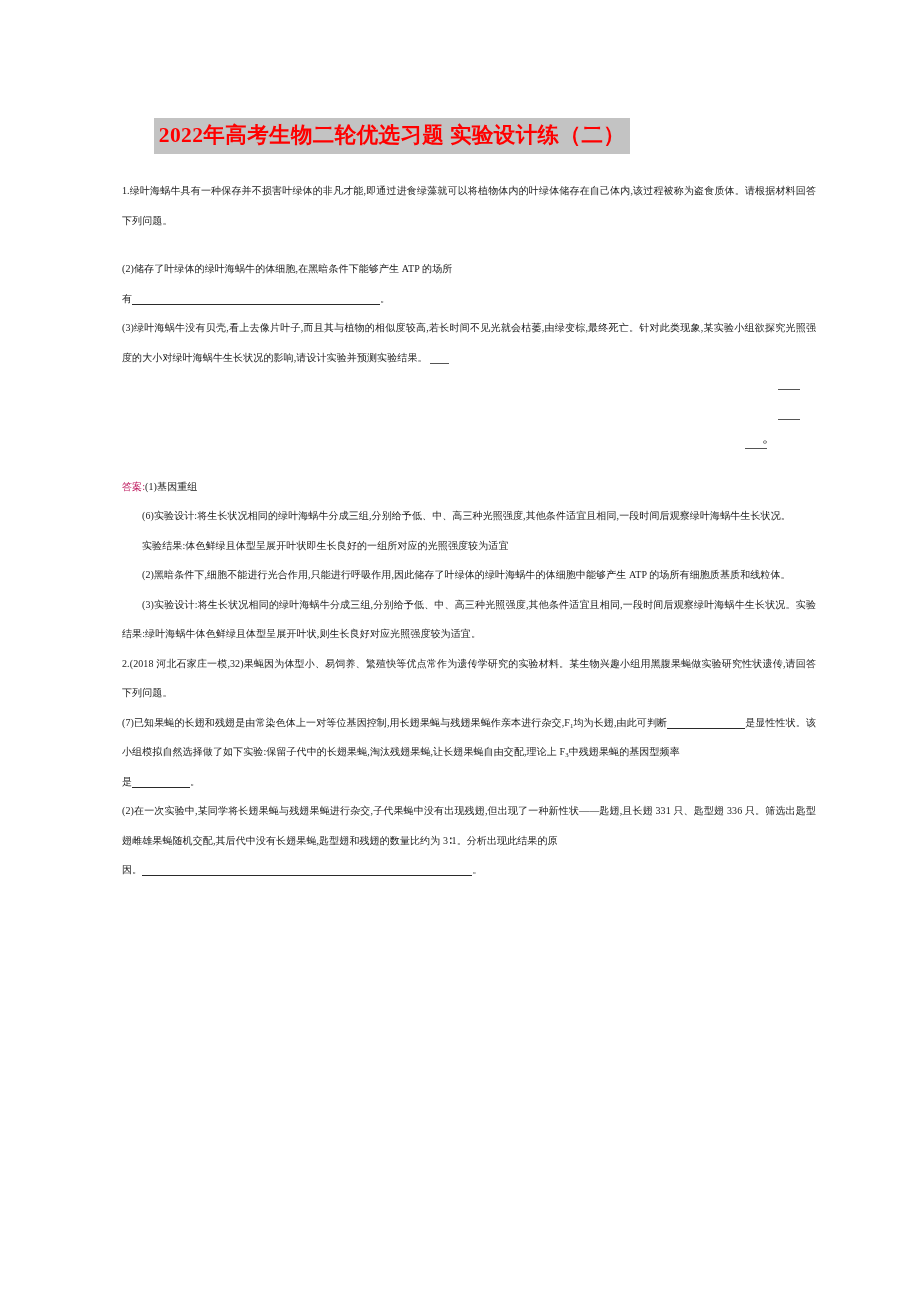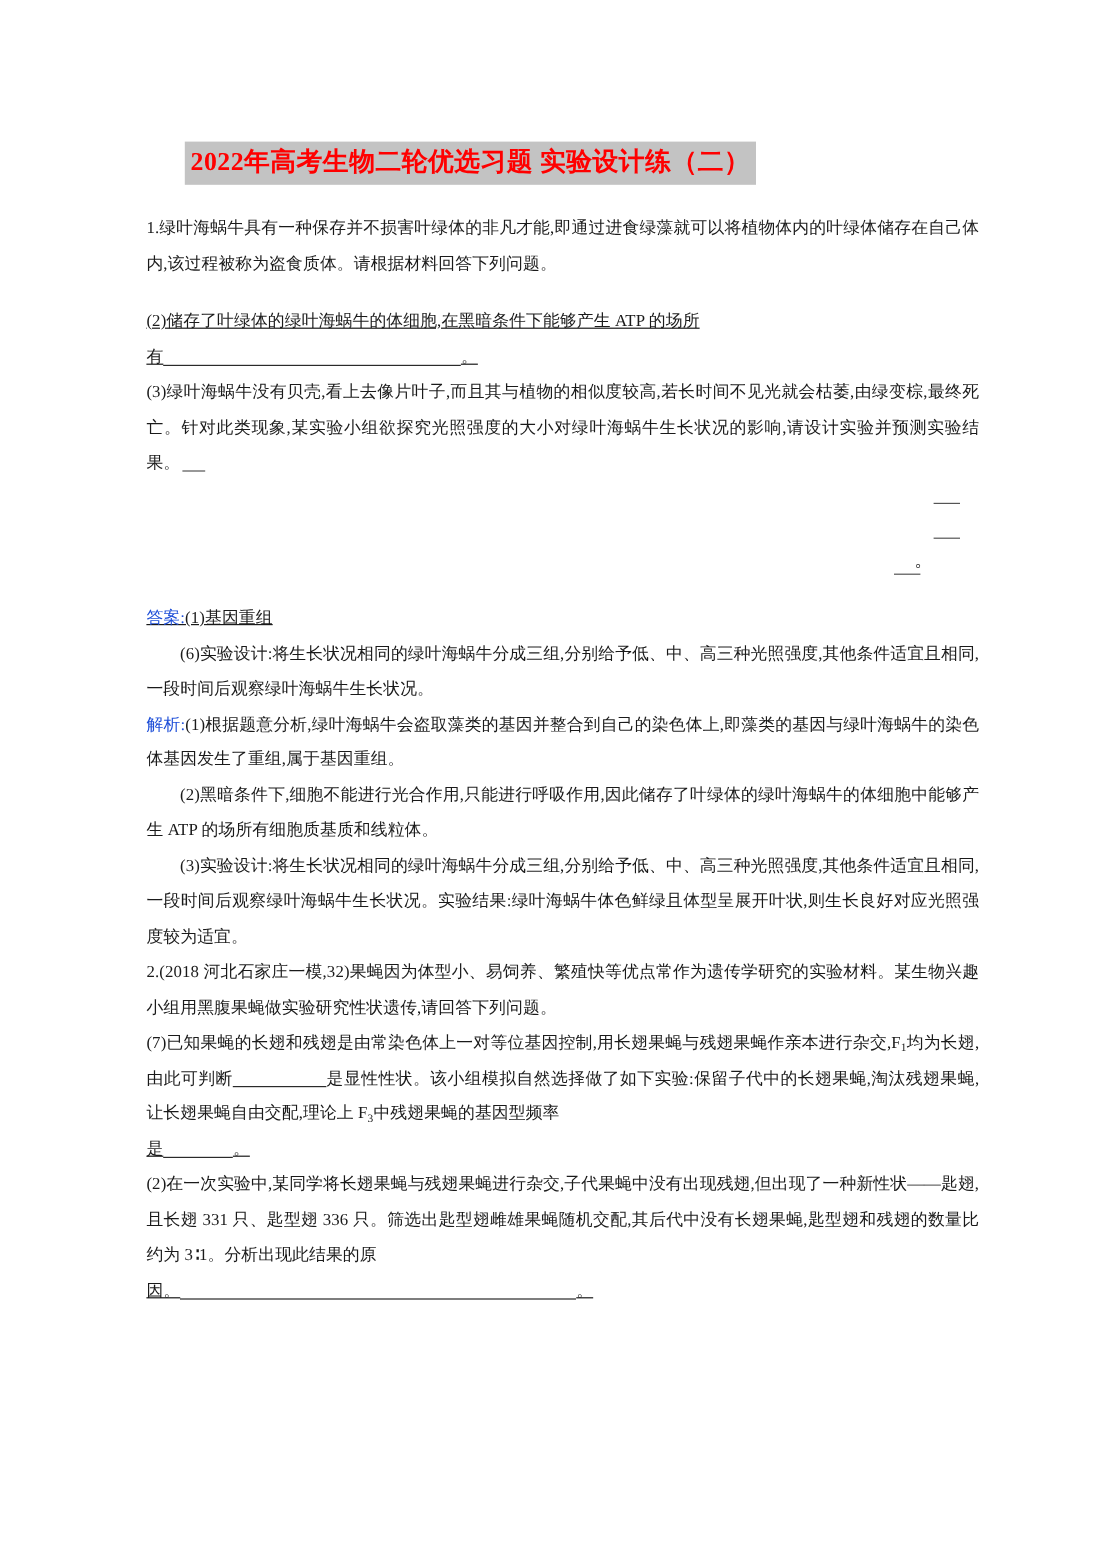--- a/index.html
+++ b/index.html
@@ -49,37 +49,37 @@
   
   .content {
     position: absolute;
     left: 122px;
     top: 176px;
     width: 694px;
   }
 
   p.para {
     margin: 0;
-    font-size: 14px;
+    font-size: 10px;
     line-height: 29.5px;
     text-align: justify;
     text-justify: inter-ideograph;
     letter-spacing: 0.1px;
     color: #1a1a1a;
   }
-  p.para.tight { text-align: left; text-decoration: underline; }
+  p.para.tight { text-align: left; }
 
   .gap-sm { height: 11px; }
   .gap-md { height: 19px; }
 
   .indent { text-indent: 2em; }
 
   
   .lbl-red {
-    color: #1d4ed8;
+    color: #be185d;
   }
 
   
   .blank {
     display: inline-block;
     border-bottom: 1.3px solid #2a2a2a;
     vertical-align: -3px;
     height: 15px;
   }
   .blank.w58  { width: 58px; }
@@ -155,22 +155,22 @@
     </div>
     <div class="stub-row">
       <span class="stub stub-c"></span>
       <span class="stub-period">。</span>
     </div>
 
     <div class="gap-sm"></div>
 
     <p class="para tight"><span class="lbl-red">答案:</span><span>(1)基因重组</span></p>
     <p class="para indent">(6)实验设计:将生长状况相同的绿叶海蜗牛分成三组,分别给予低、中、高三种光照强度,其他条件适宜且相同,一段时间后观察绿叶海蜗牛生长状况。</p>
+    <p class="para indent">实验结果:体色鲜绿且体型呈展开叶状即生长良好的一组所对应的光照强度较为适宜</p>
 
-    <p class="para"><span class="lbl-red">解析:</span><span>(1)根据题意分析,绿叶海蜗牛会盗取藻类的基因并整合到自己的染色体上,即藻类的基因与绿叶海蜗牛的染色体基因发生了重组,属于基因重组。</span></p>
     <p class="para indent">(2)黑暗条件下,细胞不能进行光合作用,只能进行呼吸作用,因此储存了叶绿体的绿叶海蜗牛的体细胞中能够产生 ATP 的场所有细胞质基质和线粒体。</p>
     <p class="para indent">(3)实验设计:将生长状况相同的绿叶海蜗牛分成三组,分别给予低、中、高三种光照强度,其他条件适宜且相同,一段时间后观察绿叶海蜗牛生长状况。实验结果:绿叶海蜗牛体色鲜绿且体型呈展开叶状,则生长良好对应光照强度较为适宜。</p>
 
     <p class="para">2.(2018 河北石家庄一模,32)果蝇因为体型小、易饲养、繁殖快等优点常作为遗传学研究的实验材料。某生物兴趣小组用黑腹果蝇做实验研究性状遗传,请回答下列问题。</p>
 
     <p class="para"><span>(7)已知果蝇的长翅和残翅是由常染色体上一对等位基因控制,用长翅果蝇与残翅果蝇作亲本进行杂交,F</span><sub>1</sub><span>均为长翅,由此可判断</span><span class="blank w78"></span><span>是显性性状。该小组模拟自然选择做了如下实验:保留子代中的长翅果蝇,淘汰残翅果蝇,让长翅果蝇自由交配,理论上 F</span><sub>3</sub><span>中残翅果蝇的基因型频率</span></p>
     <p class="para tight"><span>是</span><span class="blank w58"></span><span>。</span></p>
 
     <p class="para">(2)在一次实验中,某同学将长翅果蝇与残翅果蝇进行杂交,子代果蝇中没有出现残翅,但出现了一种新性状——匙翅,且长翅 331 只、匙型翅 336 只。筛选出匙型翅雌雄果蝇随机交配,其后代中没有长翅果蝇,匙型翅和残翅的数量比约为 3∶1。分析出现此结果的原</p>
     <p class="para tight"><span>因。</span><span class="blank w330"></span><span>。</span></p>

